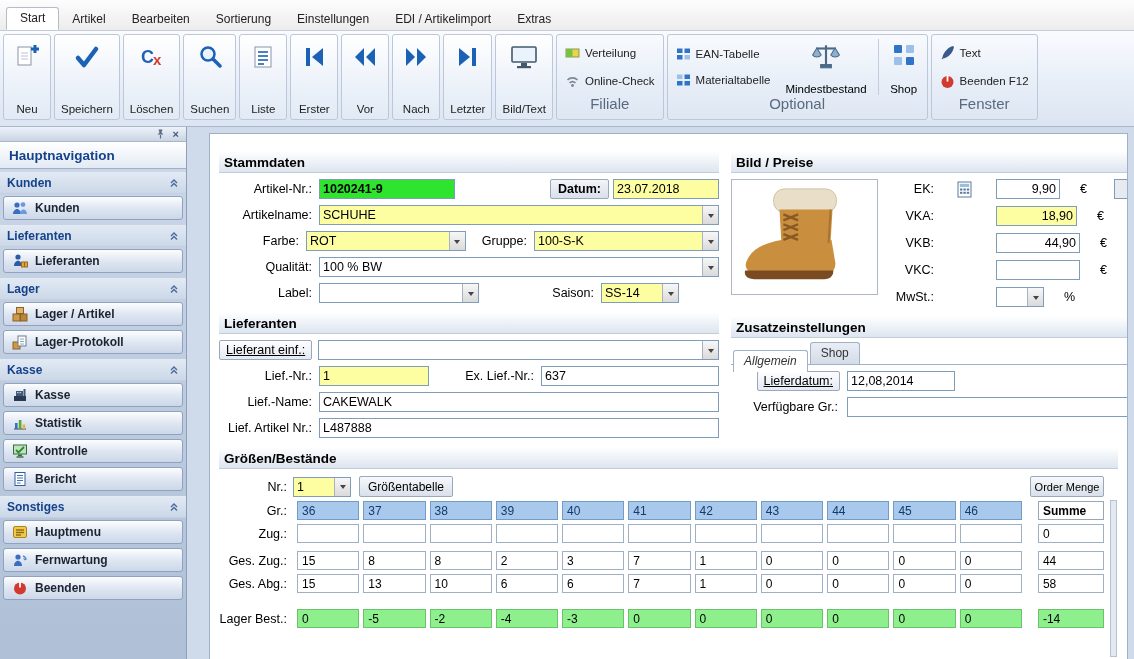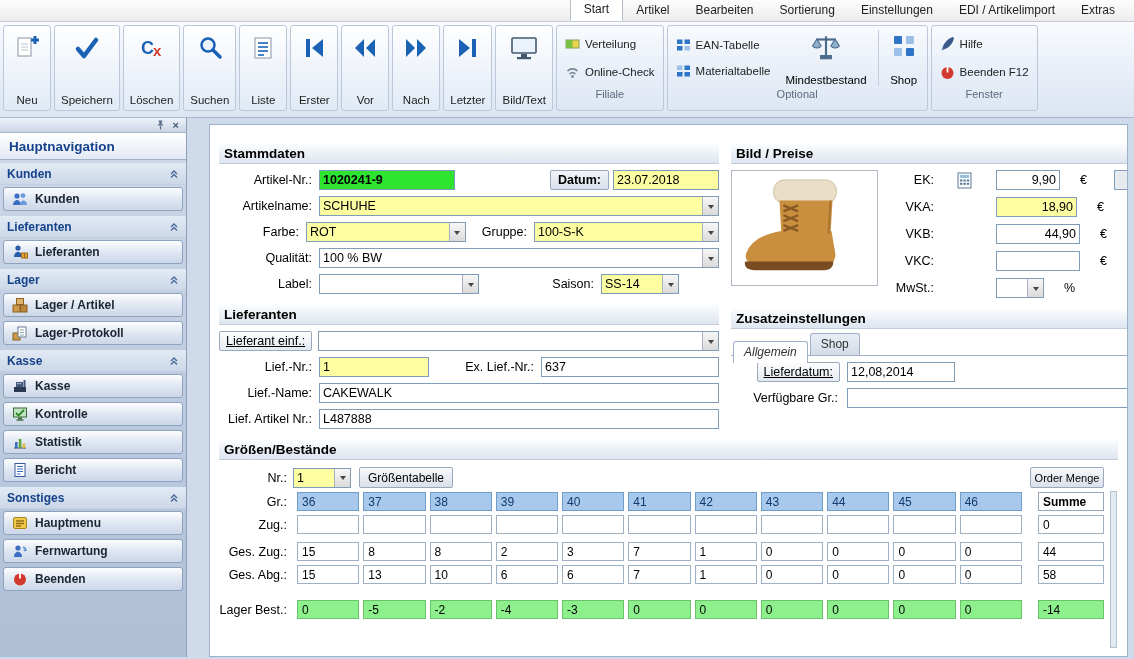--- a/index.html
+++ b/index.html
@@ -3,30 +3,30 @@
 <meta charset="utf-8">
 <style>
   * { box-sizing: border-box; }
   html,body { margin:0; padding:0; }
   body {
     width:1134px; height:659px; overflow:hidden;
     font-family:"Liberation Sans", sans-serif;
     background:#cfdaeb; color:#000;
   }
   
-  .menubar { height:22px; background:linear-gradient(#fdfdfd,#ececec); border-bottom:1px solid #c6ccd6; display:flex; align-items:flex-end; padding:0 6px; font-size:12px;justify-content:flex-end; }
+  .menubar { height:31px; background:linear-gradient(#fdfdfd,#ececec); border-bottom:1px solid #c6ccd6; display:flex; align-items:flex-end; padding:0 6px; font-size:12px; }
   .menu-item { padding:3px 13px 4px; color:#222; cursor:default; }
   .menu-item.active { background:#fff; border:1px solid #b5bcc8; border-bottom:1px solid #fff; border-radius:3px 3px 0 0; }
   
   .ribbon { height:96px; background:linear-gradient(#f9fbfe,#e6edf7 60%,#dce5f2); border-bottom:1px solid #a9b7cb; display:flex; align-items:stretch; padding:3px 3px 2px; gap:3px; }
   .rbtn { min-width:48px; display:flex; flex-direction:column; align-items:center; justify-content:space-between; border:1px solid #bcc7da; border-radius:3px; background:linear-gradient(#ffffff,#eef3fa 55%,#e1eaf5); padding:6px 6px 4px; font-size:11.5px; color:#222; height:86px; cursor:default; }
   .rbtn .ric { height:32px; display:flex; align-items:center; }
   .rgrp { border:1px solid #bcc7da; border-radius:3px; display:flex; flex-direction:column; padding:2px 3px 8px; height:86px; }
   .rgrp-body { flex:1; display:flex; gap:4px; align-items:stretch; }
-  .rgrp-label { text-align:center; font-size:11px; color:#5a6a7e; height:14px; line-height:13px; }
+  .rgrp-label { text-align:center; font-size:15px; color:#5a6a7e; height:14px; line-height:13px; }
   .rstack { display:flex; flex-direction:column; justify-content:space-evenly; }
   .sbtn { display:flex; align-items:center; gap:5px; font-size:11.5px; padding:1px 5px; border-radius:2px; color:#222; cursor:default; white-space:nowrap; }
   .rbig { display:flex; flex-direction:column; align-items:center; justify-content:space-between; padding:4px 6px 2px; font-size:11.5px; cursor:default; }
   .vsep { width:1px; background:#c3cddd; margin:2px 1px; }
   
   .workspace { display:flex; height:539px; }
   .sidebar { width:187px; background:linear-gradient(180deg,#cdd8e8,#aebfd6); border-right:1px solid #8fa0ba; display:flex; flex-direction:column; }
   .sb-top { height:15px; background:linear-gradient(#eef3f9,#c9d4e4); border-bottom:1px solid #a8b6ca; display:flex; justify-content:flex-end; align-items:center; gap:8px; padding:0 7px; color:#46587a; font-size:10px; }
   .sb-title { height:27px; background:linear-gradient(#ffffff,#e3eaf4); border-bottom:1px solid #9fb0c8; color:var(--nav-blue,#15428b); font-weight:bold; font-size:13.5px; display:flex; align-items:center; padding:0 9px; }
   .sb-sec { height:22px; display:flex; align-items:center; justify-content:space-between; padding:0 7px; color:var(--nav-blue,#15428b); font-weight:bold; font-size:12px; border-bottom:1px solid #c4d0e2; background:linear-gradient(#e2eaf4,#ccd8e8); margin-top:3px; cursor:default; }
@@ -298,21 +298,21 @@
 
   <div class="rgrp">
     <div class="rgrp-body rstack">
       <div class="sbtn">
         <span>
           <svg width="15" height="15" viewBox="0 0 15 15">
               <path d="M13 1 C9 2 4 6 2.5 12 l1 1.5 C9.5 12 13 7 14 2z" fill="#3a5a8a"></path>
               <line x1="2" y1="14" x2="6" y2="9" stroke="#3a5a8a" stroke-width="1.2"></line>
             </svg>
         </span>
-        <span>Hilfe</span>
+        <span>Text</span>
       </div>
       <div class="sbtn">
         <span>
           <svg width="15" height="15" viewBox="0 0 15 15">
               <circle cx="7.5" cy="8" r="6" fill="#d33a2f"></circle>
               <rect x="6.6" y="1.5" width="1.8" height="6" fill="#fff"></rect>
             </svg>
         </span>
         <span>Beenden F12</span>
       </div>
@@ -426,38 +426,38 @@
               <rect x="5" y="5" width="1.6" height="1.2"></rect>
               <rect x="7.5" y="5" width="1.6" height="1.2"></rect>
             </g>
           </svg>
       </span>
       <span>Kasse</span>
     </div>
     <div class="sb-item">
       <span class="sic">
         <svg width="16" height="16" viewBox="0 0 16 16">
+            <line x1="2" y1="14" x2="14" y2="14" stroke="#445"></line>
+            <rect x="3" y="8" width="2.6" height="6" fill="#3a6ec0"></rect>
+            <rect x="6.8" y="5" width="2.6" height="9" fill="#5aa83a"></rect>
+            <rect x="10.6" y="9.5" width="2.6" height="4.5" fill="#e0b83c"></rect>
+          </svg>
+      </span>
+      <span>Statistik</span>
+    </div>
+    <div class="sb-item">
+      <span class="sic">
+        <svg width="16" height="16" viewBox="0 0 16 16">
             <rect x="1.5" y="2" width="13" height="9" fill="#bfe3bf" stroke="#3a6a3a"></rect>
             <path d="M4 7 l2.5 2.5 L12 4" stroke="#2a8a2a" stroke-width="1.8" fill="none"></path>
             <rect x="6" y="11.5" width="4" height="1.6" fill="#3a6a3a"></rect>
             <rect x="4.5" y="13.3" width="7" height="1.4" fill="#3a6a3a"></rect>
           </svg>
       </span>
       <span>Kontrolle</span>
-    </div>
-    <div class="sb-item">
-      <span class="sic">
-        <svg width="16" height="16" viewBox="0 0 16 16">
-            <line x1="2" y1="14" x2="14" y2="14" stroke="#445"></line>
-            <rect x="3" y="8" width="2.6" height="6" fill="#3a6ec0"></rect>
-            <rect x="6.8" y="5" width="2.6" height="9" fill="#5aa83a"></rect>
-            <rect x="10.6" y="9.5" width="2.6" height="4.5" fill="#e0b83c"></rect>
-          </svg>
-      </span>
-      <span>Statistik</span>
     </div>
     <div class="sb-item">
       <span class="sic">
         <svg width="16" height="16" viewBox="0 0 16 16">
             <rect x="3" y="1.5" width="10" height="13" fill="#fff" stroke="#3a5a9a"></rect>
             <g stroke="#3a6ec0">
               <line x1="5" y1="4.5" x2="11" y2="4.5"></line>
               <line x1="5" y1="7" x2="11" y2="7"></line>
               <line x1="5" y1="9.5" x2="11" y2="9.5"></line>
               <line x1="5" y1="12" x2="8.5" y2="12"></line>

